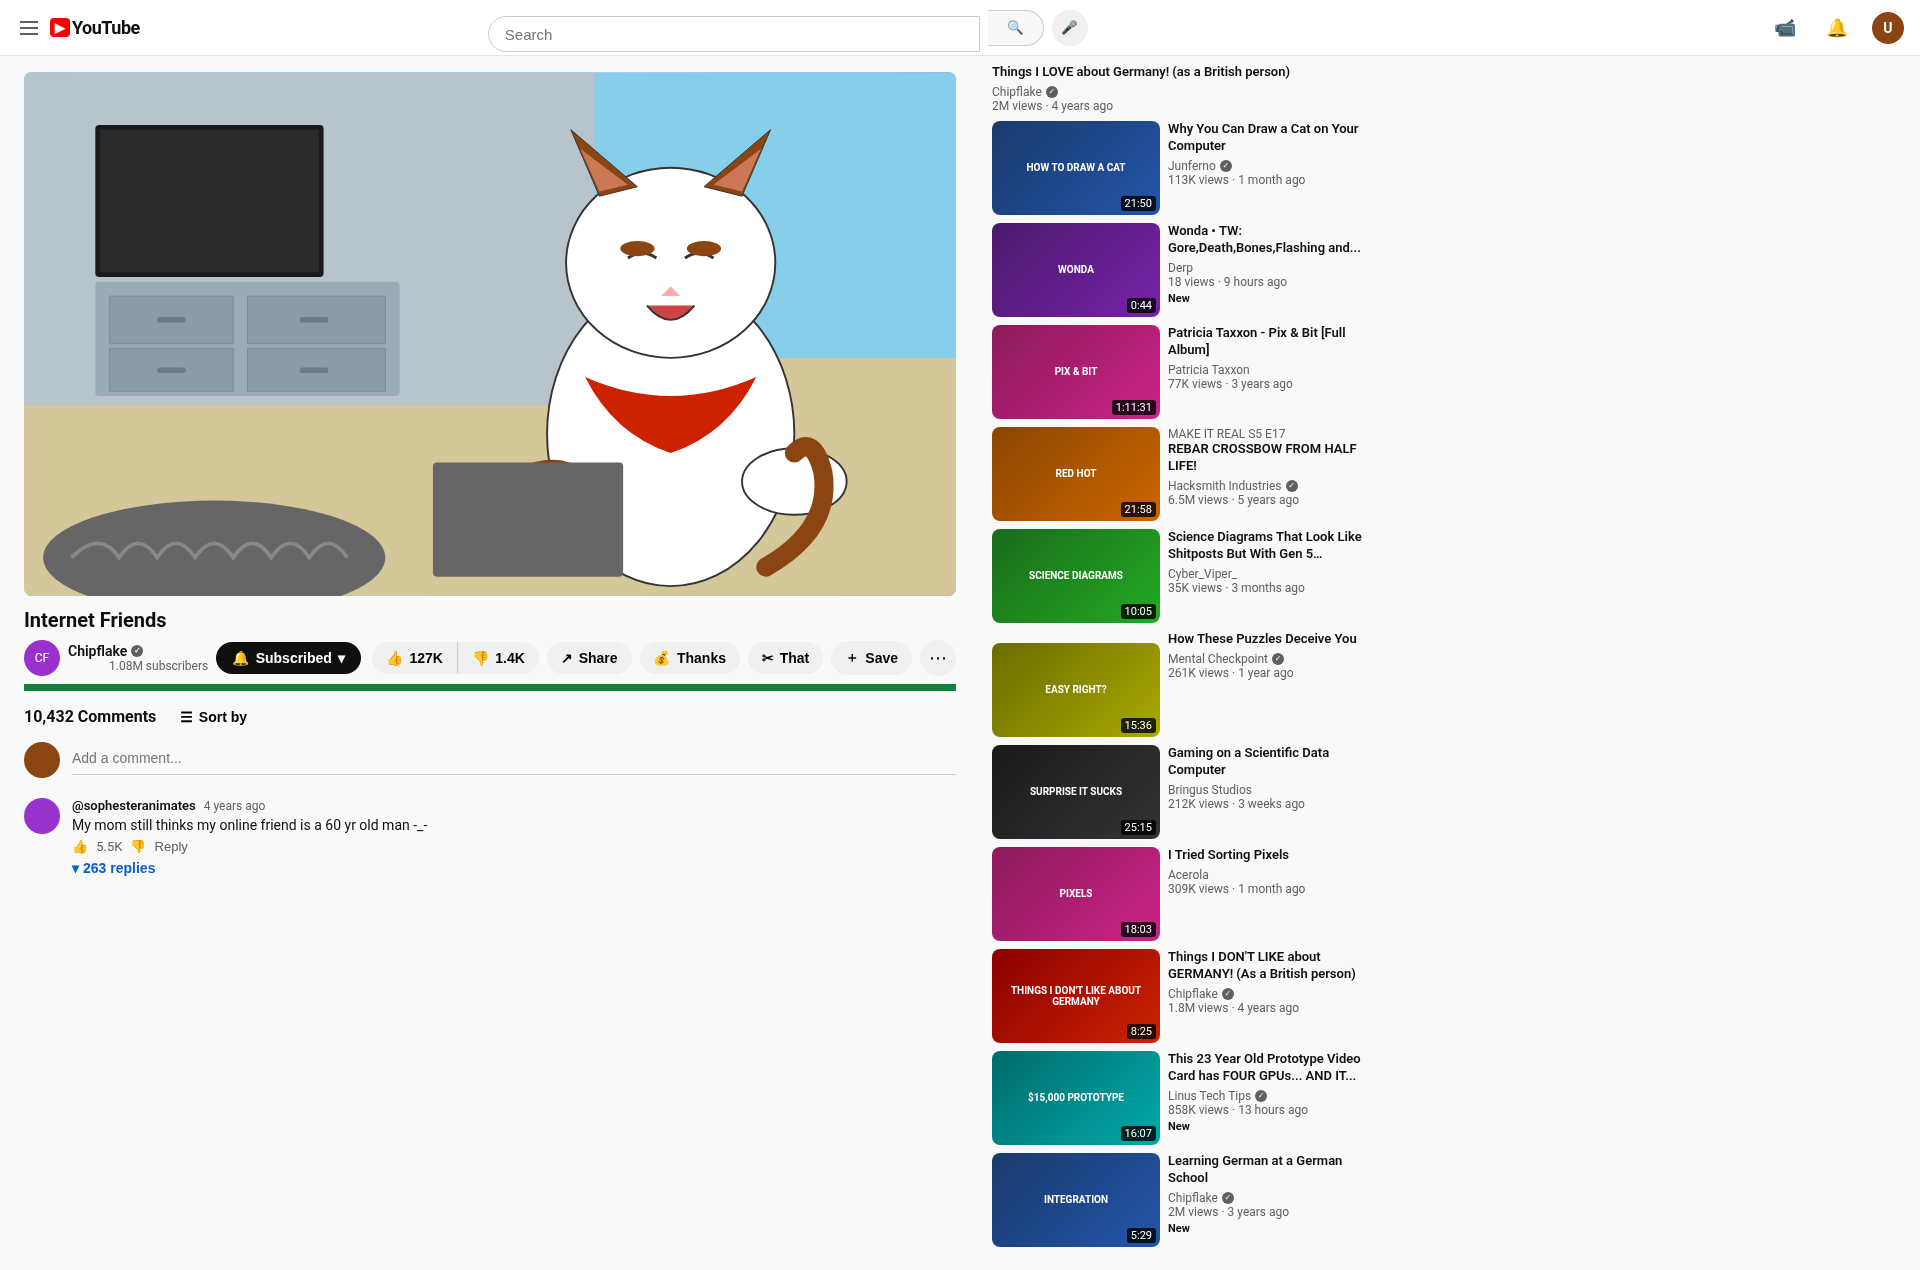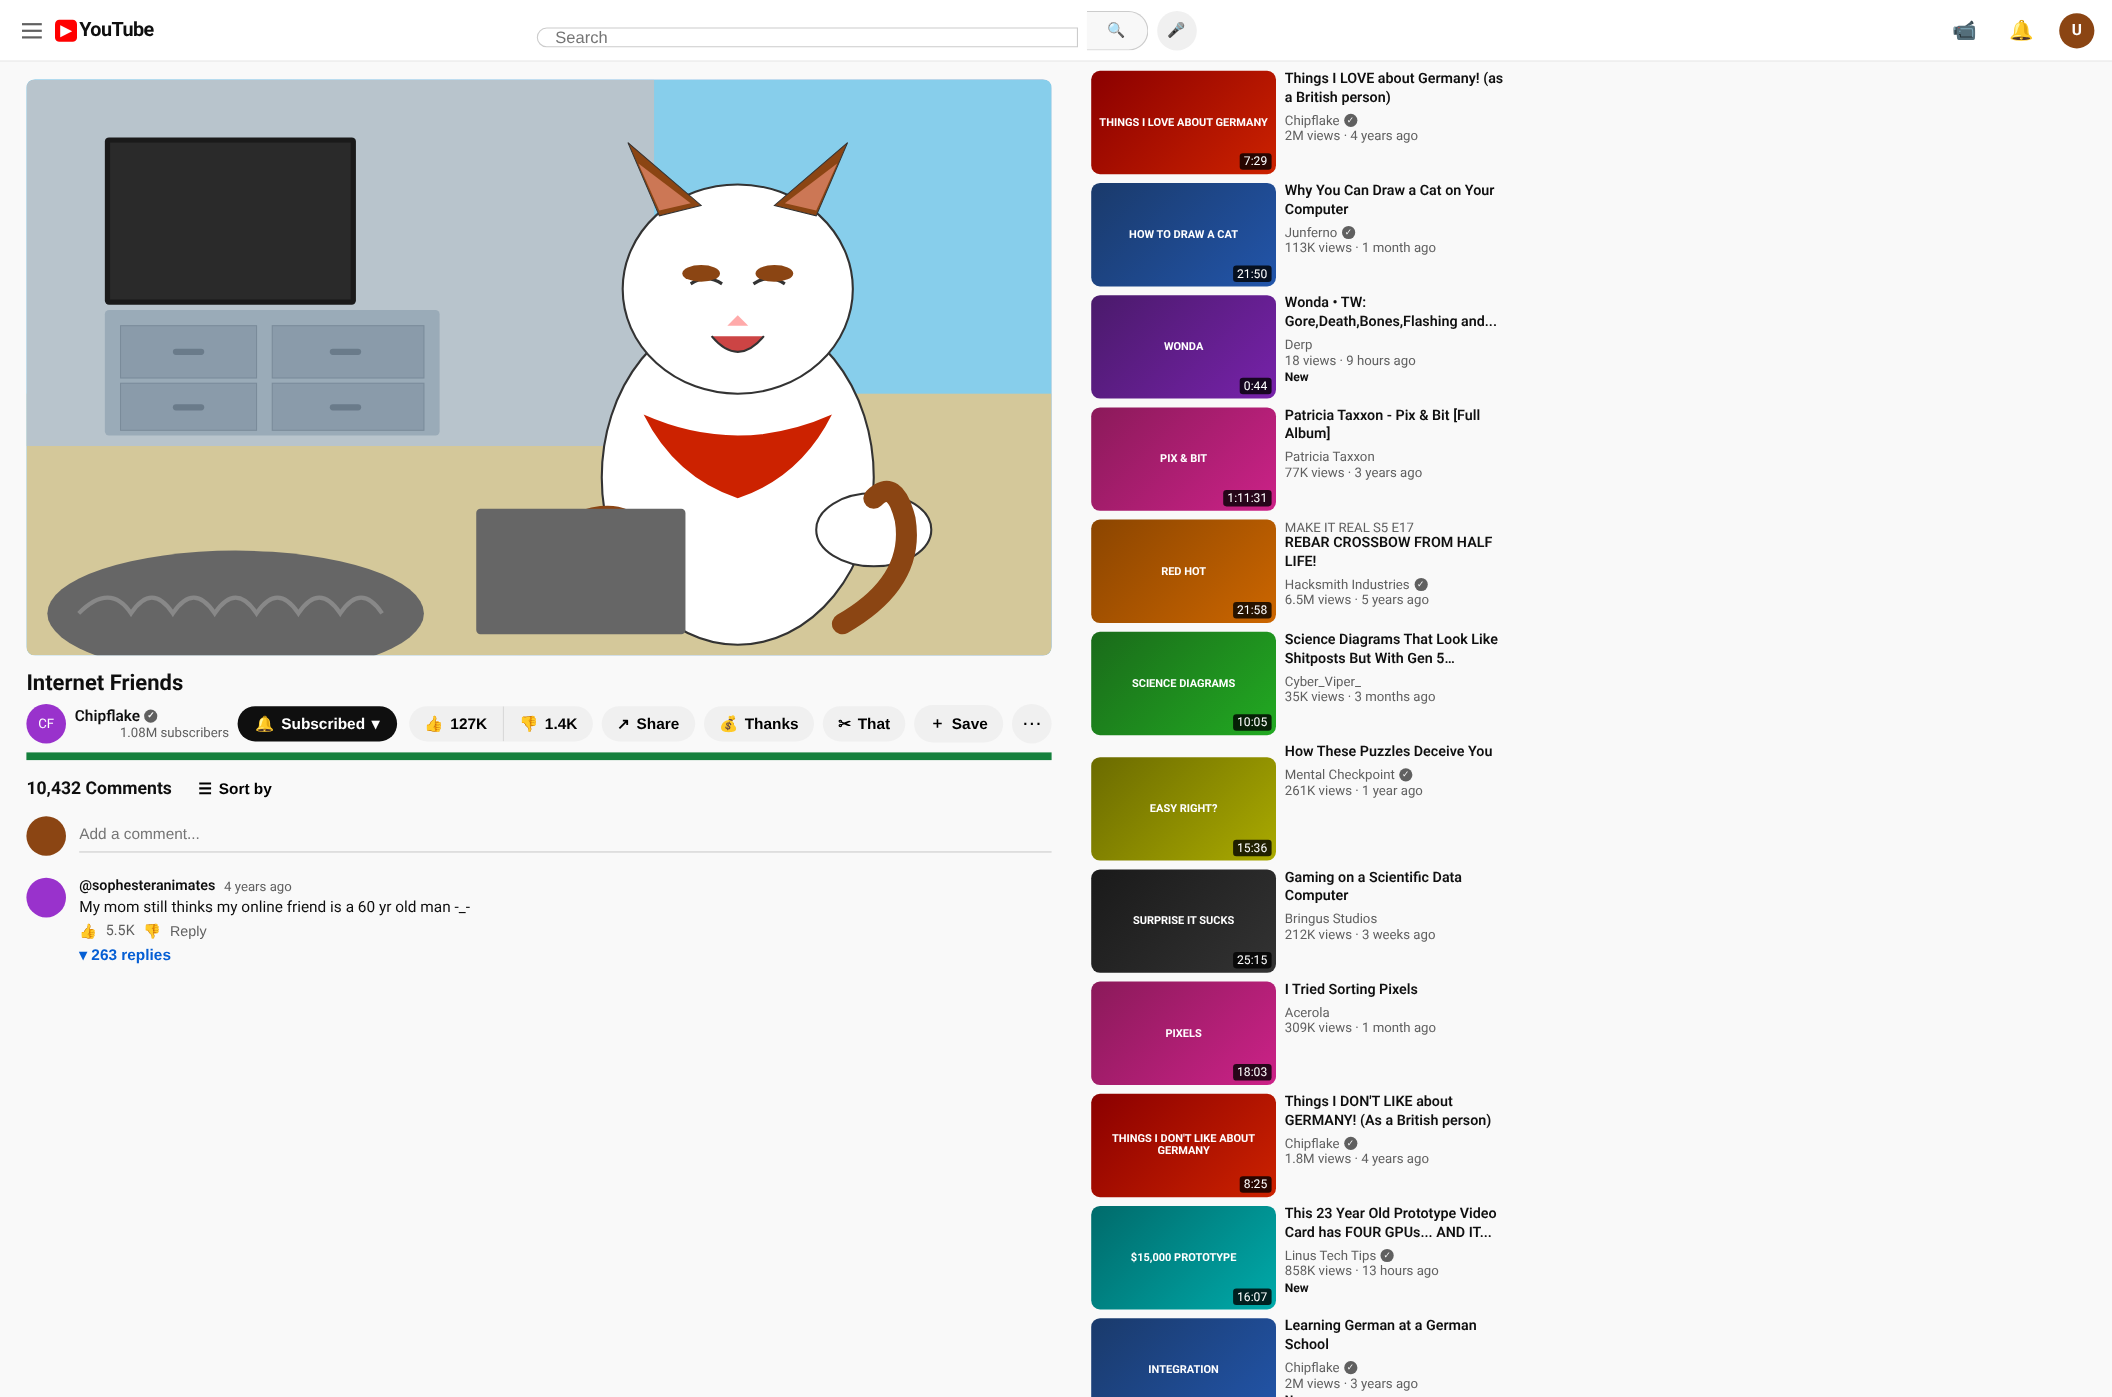--- a/index.html
+++ b/index.html
@@ -13,21 +13,21 @@
       border-bottom: 1px solid #e5e5e5;
     }
     #header .logo-area { display: flex; align-items: center; gap: 8px; flex-shrink: 0; }
     #header .hamburger { display: flex; flex-direction: column; gap: 4px; cursor: pointer; padding: 4px; }
     #header .hamburger span { display: block; width: 18px; height: 2px; background: #606060; }
     .yt-logo { display: flex; align-items: center; gap: 2px; cursor: pointer; }
     .yt-logo-icon { background: red; color: white; border-radius: 4px; padding: 2px 5px; font-weight: bold; font-size: 13px; }
     .yt-logo-text { font-size: 18px; font-weight: 700; letter-spacing: -0.5px; }
 
     #search-area { flex: 1; max-width: 600px; display: flex; align-items: center; gap: 8px; margin: 0 auto; }
-    #search-input { flex: 1; height: 18px; border: 1px solid #ccc; border-radius: 20px 0 0 20px; padding: 0 16px; font-size: 15px; outline: none; margin-top: 13px; }
+    #search-input { flex: 1; height: 36px; border: 1px solid #ccc; border-radius: 20px 0 0 20px; padding: 0 16px; font-size: 15px; outline: none; margin-top: 13px; }
     #search-btn { height: 36px; width: 56px; border: 1px solid #ccc; border-left: none; border-radius: 0 20px 20px 0; background: #f8f8f8; cursor: pointer; display: flex; align-items: center; justify-content: center; }
     #mic-btn { height: 36px; width: 36px; border: none; background: #f0f0f0; border-radius: 50%; cursor: pointer; display: flex; align-items: center; justify-content: center; }
 
     #header-right { margin-left: auto; display: flex; align-items: center; gap: 16px; flex-shrink: 0; }
     .header-icon-btn { width: 36px; height: 36px; border-radius: 50%; background: none; border: none; cursor: pointer; display: flex; align-items: center; justify-content: center; font-size: 18px; color: #606060; }
     .avatar { width: 32px; height: 32px; border-radius: 50%; background: #8B4513; cursor: pointer; overflow: hidden; display: flex; align-items: center; justify-content: center; color: white; font-weight: bold; font-size: 14px; }
 
     
     #main { margin-top: 56px; display: flex; }
     #content { flex: 1; max-width: 980px; padding: 16px 24px; }
@@ -303,24 +303,20 @@
             </button>
           </div>
         </div>
       </div>
     </div>
   </div>
 
   <div id="sidebar">
 
   <div class="sidebar-video">
-    <div class="sidebar-thumb tb-red">
-      <div class="thumb-inner">THINGS I LOVE ABOUT GERMANY</div>
-      <div class="thumb-duration">7:29</div>
-    </div>
     <div class="sidebar-info">
 
       <div class="sidebar-video-title">Things I LOVE about Germany! (as a British person)</div>
       <div class="sidebar-channel">
         <span>Chipflake</span>
         <span class="verified-check">✓</span>
       </div>
       <div class="sidebar-meta">2M views · 4 years ago</div>
 
     </div>

